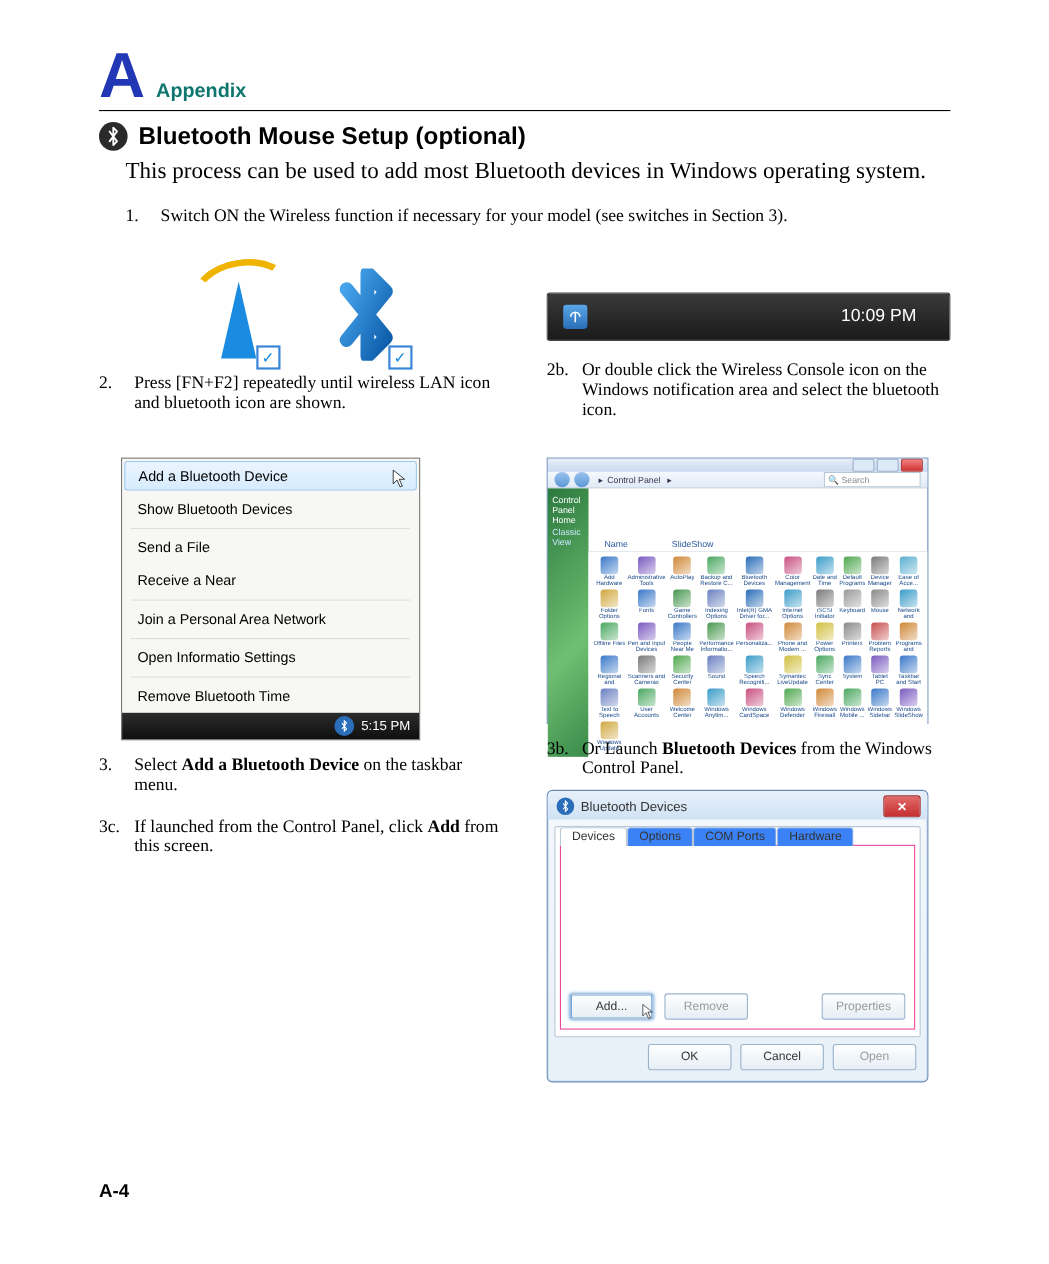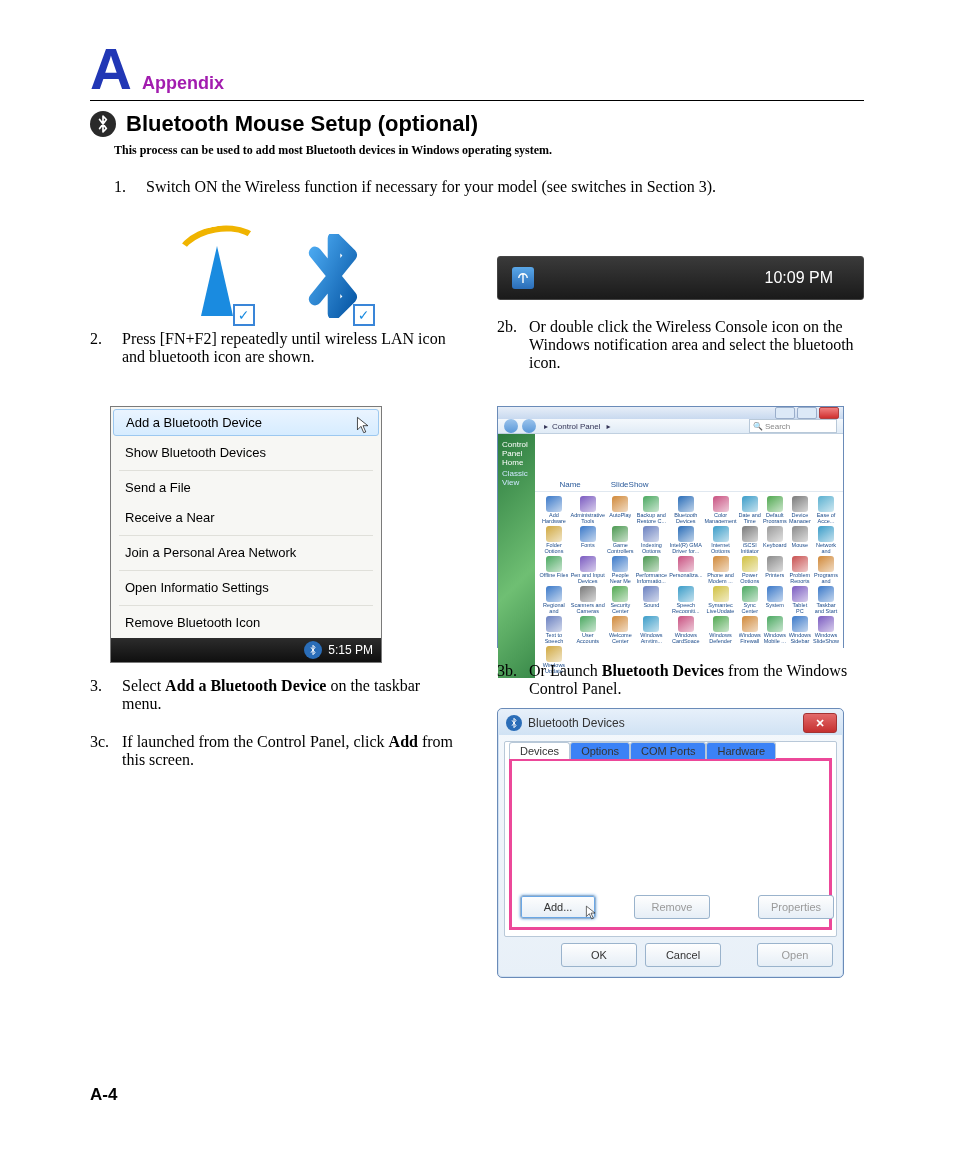--- a/index.html
+++ b/index.html
@@ -27,21 +27,21 @@
   .big-a {
     font-family: Arial, Helvetica, sans-serif;
     font-weight: 700;
     color: #2137b5;
     font-size: 58px;
     line-height: 1;
   }
   .appendix-label {
     font-family: Arial, Helvetica, sans-serif;
     font-weight: 700;
-    color: #a21caf;
+    color: #0f766e;
     font-size: 18px;
   }
   .section-title-row {
     display: flex;
     align-items: center;
     gap: 10px;
     margin: 6px 0 6px 0;
   }
   .bt-title-icon {
     width: 26px;
@@ -52,23 +52,22 @@
     align-items: center;
     justify-content: center;
   }
   .bt-title-icon svg { width: 14px; height: 18px; }
   .section-title {
     font-family: Arial, Helvetica, sans-serif;
     font-weight: 700;
     font-size: 22px;
   }
   .intro {
-    font-size: 12px;
+    font-size: 21px;
     margin: 2px 0 20px 24px;
-    font-weight: bold;
   }
   .step {
     display: flex;
     gap: 8px;
     margin: 4px 0 10px 24px;
   }
   .step .num { min-width: 24px; }
   .two-col {
     display: flex;
     gap: 40px;
@@ -285,43 +284,43 @@
   .btd-tabs{display:flex;gap:0;margin:-1px 0 0 4px;}
   .btd-tab{
     border:1px solid #b8c8d8;border-bottom:none;
     background:#3b82f6;
     padding:2px 10px;font-size:11px;color:#333;
     border-top-left-radius:3px;border-top-right-radius:3px;
     position:relative;top:1px;
   }
   .btd-tab.selected{background:#fff;z-index:2;}
   .btd-tabbody{
-    border:3px solid #ec4899;background:#fff;
+    border:1px solid #ec4899;background:#fff;
     margin:0 4px 6px 4px;height:150px;
     display:flex;flex-direction:column;justify-content:flex-end;
     padding:8px;
   }
   .btd-tab-buttons{display:flex;gap:10px;align-items:center;}
   .win-btn{
     min-width:74px;height:22px;
     border:1px solid #9ab3cc;border-radius:3px;
     background:linear-gradient(#fefefe,#e6eef6);
     font-size:11px;color:#333;
     display:flex;align-items:center;justify-content:center;
     position:relative;
   }
-  .win-btn.disabled{color:#9a9a9a;margin-left:28px;}
+  .win-btn.disabled{color:#9a9a9a;}
   .win-btn.focus{box-shadow:0 0 0 1px #6aa7e6 inset, 0 0 3px #6aa7e6;}
   .btd-bottom{display:flex;gap:8px;justify-content:flex-end;padding:0 10px 10px 10px;}
   .cursor-small{position:absolute;right:-2px;bottom:-4px;}
   .cursor-small svg{width:12px;height:15px;}
   .page-num {
     position:absolute;
     left:90px;
-    bottom:44px;
+    bottom:56px;
     font-family: Arial, Helvetica, sans-serif;
     font-weight:700;
     font-size:17px;
   }
   
   .b{font-weight:700;}
 </style>
 </head>
 <body>
 
@@ -405,21 +404,21 @@
         </div>
         <div class="bt-menu-item"><span>Show Bluetooth Devices</span></div>
         <div class="bt-menu-sep"></div>
         <div class="bt-menu-item"><span>Send a File</span></div>
         <div class="bt-menu-item"><span>Receive a Near</span></div>
         <div class="bt-menu-sep"></div>
         <div class="bt-menu-item"><span>Join a Personal Area Network</span></div>
         <div class="bt-menu-sep"></div>
         <div class="bt-menu-item"><span>Open Informatio Settings</span></div>
         <div class="bt-menu-sep"></div>
-        <div class="bt-menu-item"><span>Remove Bluetooth Icon</span></div>
+        <div class="bt-menu-item"><span>Remove Bluetooth Time</span></div>
         <div class="bt-menu-tray">
           <span class="bt-tray-icon">
             <svg viewBox="0 0 24 32">
                 <path d="M6 8 L18 24 L12 30 L12 2 L18 8 L6 24" stroke="#fff" stroke-width="3" fill="none"></path>
               </svg>
           </span>
           <span>5:15 PM</span>
         </div>
       </div>
 
@@ -459,21 +458,21 @@
             <span style="margin-right:2px;">🔍</span>
               <span>Search</span>
           </span>
         </div>
         <div class="cp-body">
           <div class="cp-side">
             <div>Control Panel Home</div>
             <div style="color:#cfe8ff;">Classic View</div>
           </div>
           <div style="flex:1;display:flex;flex-direction:column;">
-            <div style="display:flex;gap:30px;padding:2px 24px;font-size:8px;color:#2a5a9a;border-bottom:1px solid #e0e8f0;margin-top:44px;">
+            <div style="display:flex;gap:40px;padding:2px 14px;font-size:8px;color:#2a5a9a;border-bottom:1px solid #e0e8f0;margin-top:44px;">
               <span>Name</span>
               <span>SlideShow</span>
             </div>
             <div class="cp-grid" id="cp-grid">
                 <div class="cp-item">
                   <div class="cp-ico" style="background: linear-gradient(145deg, rgb(58, 120, 200), rgb(255, 255, 255) 140%);"></div>
                   <div class="cp-lbl">Add Hardware</div>
                 </div>
                 <div class="cp-item">
                   <div class="cp-ico" style="background: linear-gradient(145deg, rgb(122, 90, 192), rgb(255, 255, 255) 140%);"></div>

